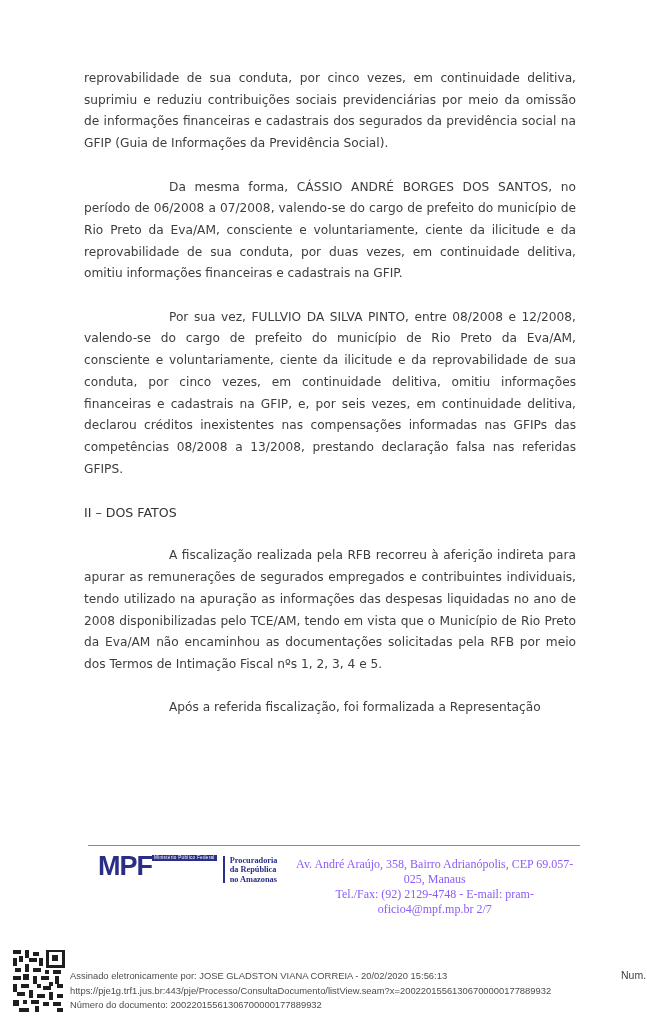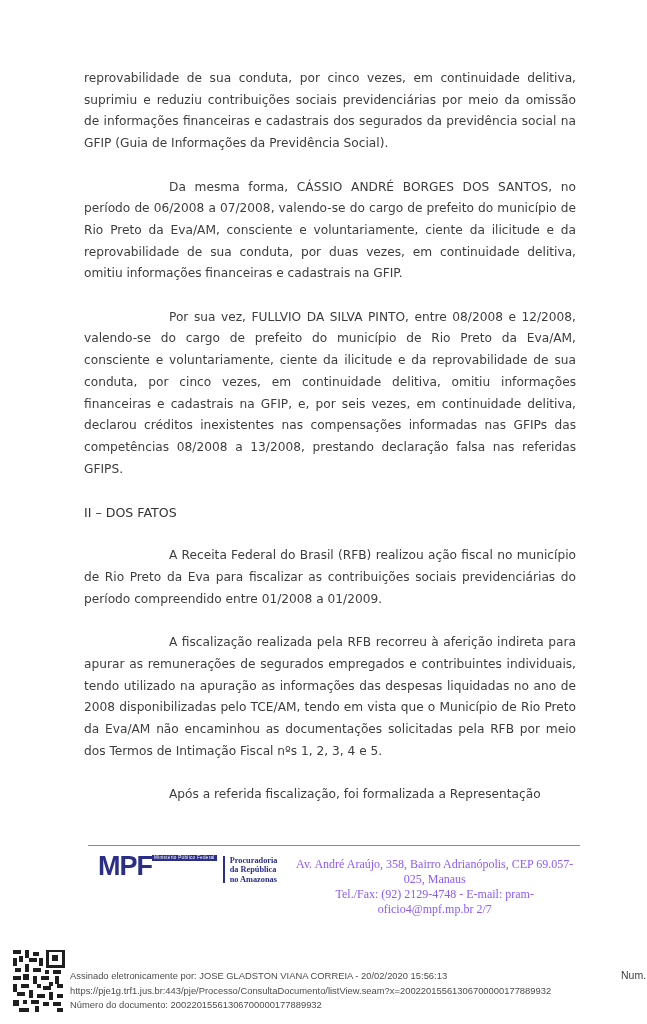--- a/index.html
+++ b/index.html
@@ -129,21 +129,20 @@
 </head>
 <body>
 
 <div class="page">
 
   <div class="doc-body">
     <p>reprovabilidade de sua conduta, por cinco vezes, em continuidade delitiva, suprimiu e reduziu contribuições sociais previdenciárias por meio da omissão de informações financeiras e cadastrais dos segurados da previdência social na GFIP (Guia de Informações da Previdência Social).</p>
     <p class="indent">Da mesma forma, CÁSSIO ANDRÉ BORGES DOS SANTOS, no período de 06/2008 a 07/2008, valendo-se do cargo de prefeito do município de Rio Preto da Eva/AM, consciente e voluntariamente, ciente da ilicitude e da reprovabilidade de sua conduta, por duas vezes, em continuidade delitiva, omitiu informações financeiras e cadastrais na GFIP.</p>
     <p class="indent">Por sua vez, FULLVIO DA SILVA PINTO, entre 08/2008 e 12/2008, valendo-se do cargo de prefeito do município de Rio Preto da Eva/AM, consciente e voluntariamente, ciente da ilicitude e da reprovabilidade de sua conduta, por cinco vezes, em continuidade delitiva, omitiu informações financeiras e cadastrais na GFIP, e, por seis vezes, em continuidade delitiva, declarou créditos inexistentes nas compensações informadas nas GFIPs das competências 08/2008 a 13/2008, prestando declaração falsa nas referidas GFIPS.</p>
     <h2>II – DOS FATOS</h2>
-    <p class="indent">A Receita Federal do Brasil (RFB) realizou ação fiscal no município de Rio Preto da Eva para fiscalizar as contribuições sociais previdenciárias do período compreendido entre 01/2008 a 01/2009.</p>
     <p class="indent">A fiscalização realizada pela RFB recorreu à aferição indireta para apurar as remunerações de segurados empregados e contribuintes individuais, tendo utilizado na apuração as informações das despesas liquidadas no ano de 2008 disponibilizadas pelo TCE/AM, tendo em vista que o Município de Rio Preto da Eva/AM não encaminhou as documentações solicitadas pela RFB por meio dos Termos de Intimação Fiscal nºs 1, 2, 3, 4 e 5.</p>
     <p class="indent">Após a referida fiscalização, foi formalizada a Representação</p>
   </div>
 
   <div class="office-footer">
     <div class="footer-rule"></div>
     <div class="footer-row">
       <div class="mpf-logo">
         <div class="mpf-left">
           <span class="mpf-acronym">MPF</span>

